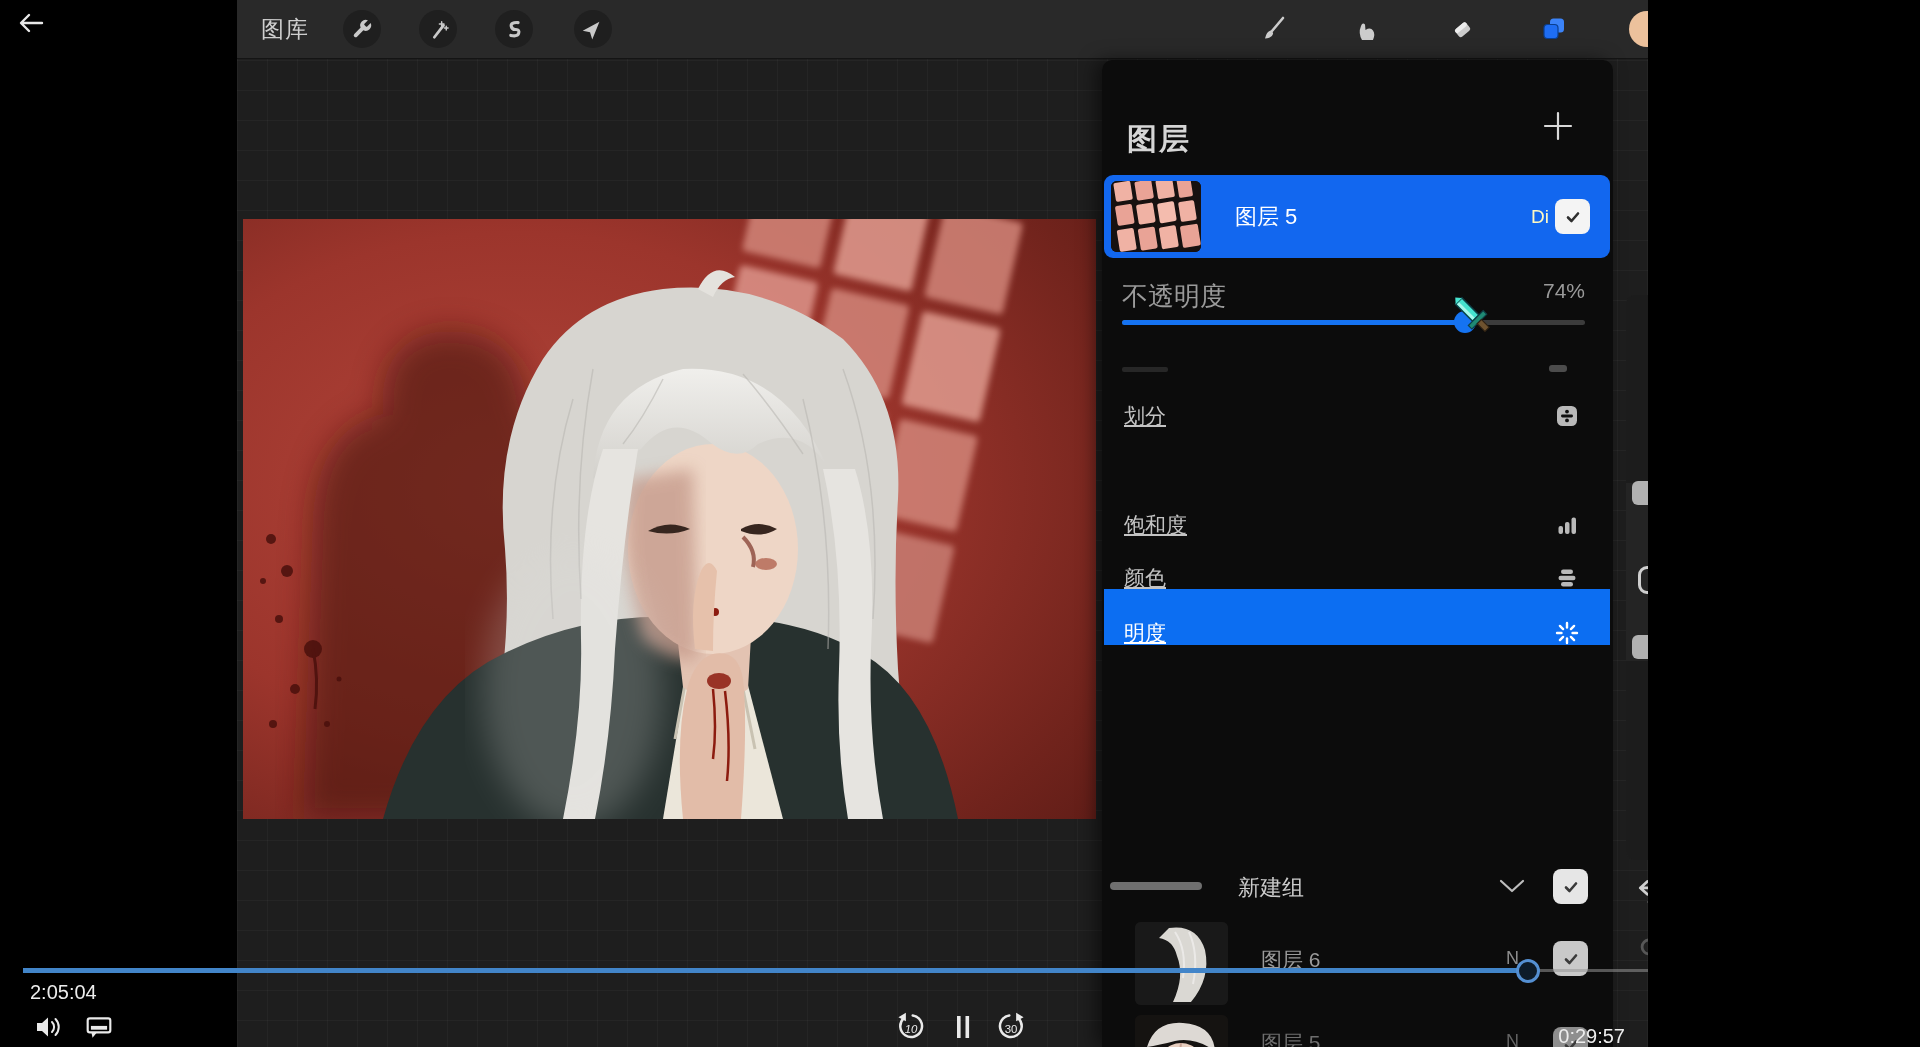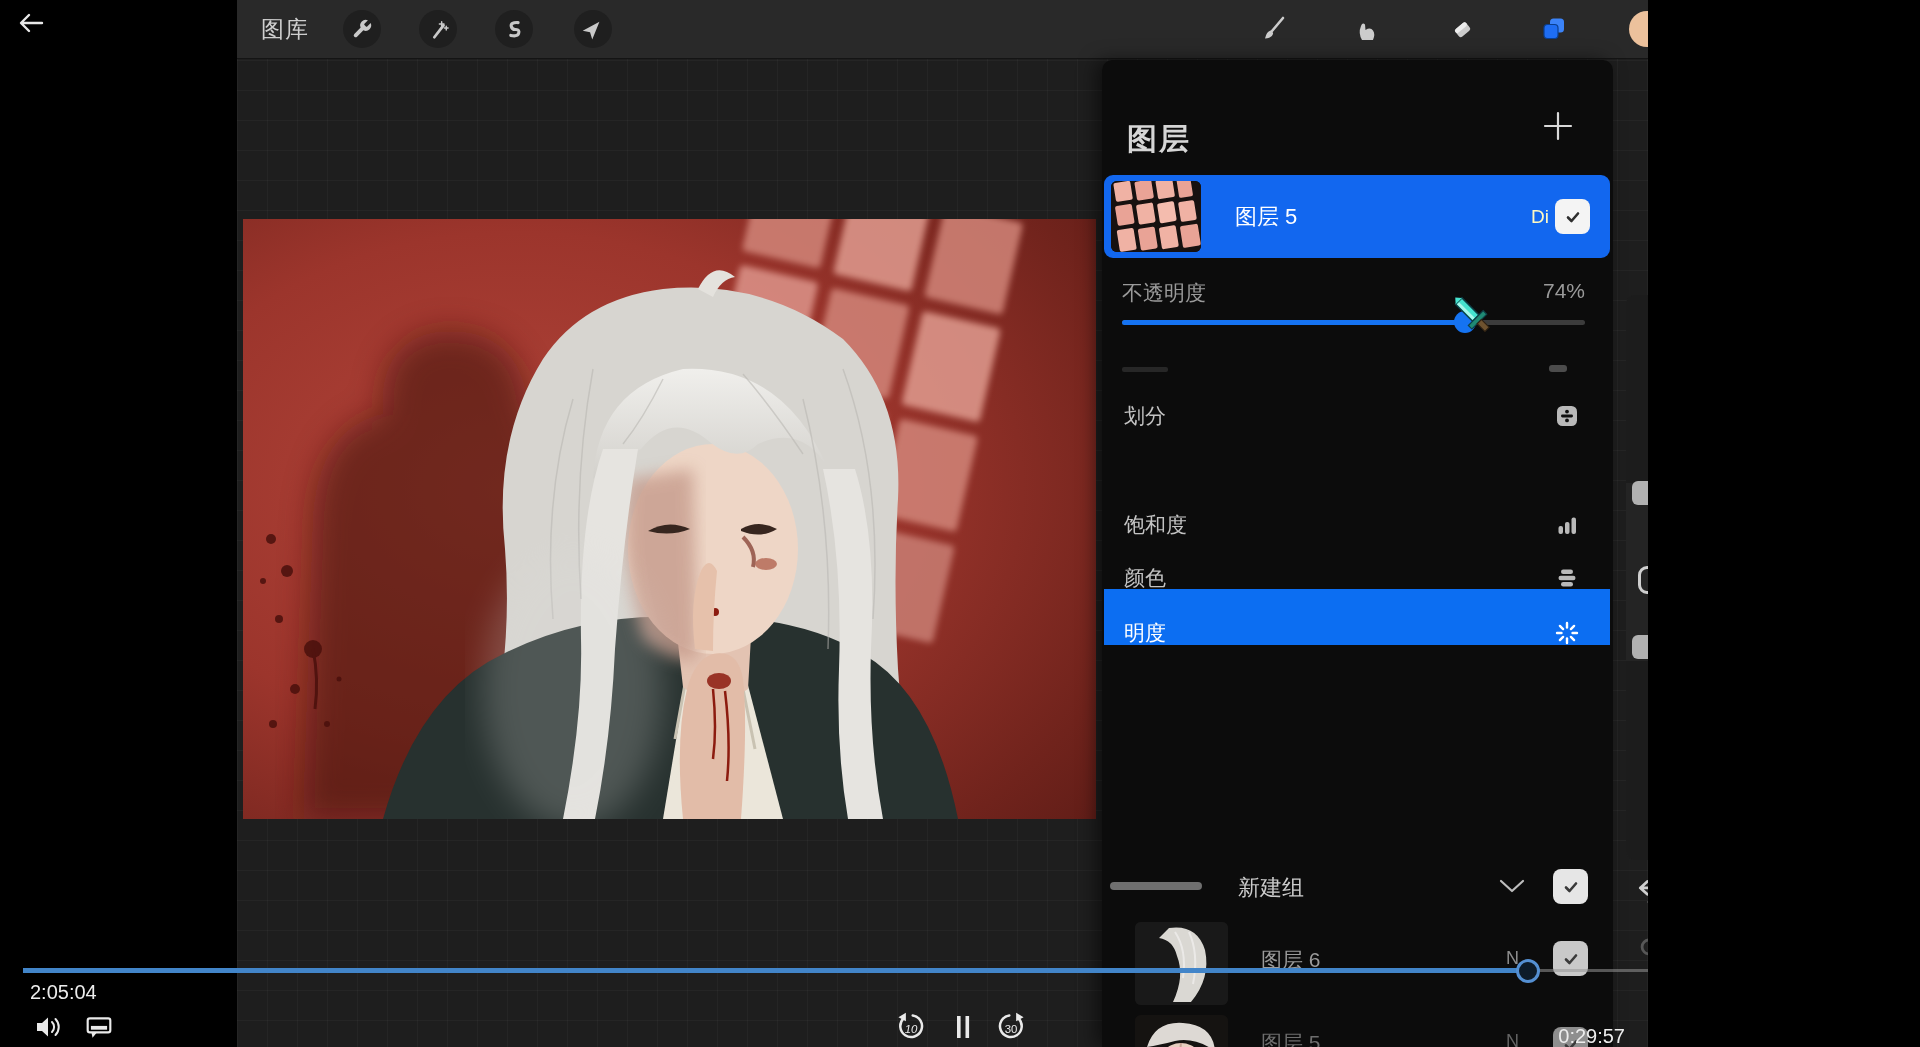--- a/index.html
+++ b/index.html
@@ -22,29 +22,29 @@
   .swatch{position:absolute;top:11px;width:36px;height:36px;border-radius:50%;}
 
   
   .panel{position:absolute;left:865px;top:60px;width:511px;height:987px;background:rgba(11,11,11,.96);border-radius:10px 10px 0 0;overflow:hidden;box-shadow:-6px 0 18px rgba(0,0,0,.5);}
   .panel-title{position:absolute;left:25px;top:59px;font-size:30px;font-weight:600;color:#d6d6d6;letter-spacing:2px;}
   .sel-row{position:absolute;left:2px;top:115px;width:506px;height:83px;border-radius:9px;background:#1267ef;}
   .sel-thumb{position:absolute;left:7px;top:6px;width:90px;height:71px;border-radius:6px;overflow:hidden;background:#171110;}
   .sel-name{position:absolute;left:131px;top:0;height:83px;line-height:83px;font-size:22px;color:#fff;}
   .blend-abbr{position:absolute;left:398px;top:0;height:83px;line-height:83px;font-size:19px;color:#fef9c3;margin-left:29px;}
   .cb{position:absolute;width:35px;height:35px;border-radius:8px;display:flex;align-items:center;justify-content:center;}
-  .oplabel{position:absolute;left:20px;top:219px;font-size:21px;color:#9a9a9a;}
+  .oplabel{position:absolute;left:20px;top:219px;font-size:26px;color:#9a9a9a;}
   .opval{position:absolute;right:28px;top:219px;font-size:21px;color:#9a9a9a;}
   .sl-track{position:absolute;left:20px;top:260px;width:463px;height:5px;border-radius:3px;background:#3c3c3c;}
   .sl-fill{position:absolute;left:0;top:0;height:5px;border-radius:3px;background:#1573f2;}
   .sl-thumb{position:absolute;top:-9px;width:22px;height:22px;border-radius:50%;background:#1573f2;}
   .remnant-dash{position:absolute;left:447px;top:305px;width:18px;height:7px;border-radius:3px;background:#4c4c4c;}
   .remnant-txt{position:absolute;left:20px;top:307px;width:46px;height:5px;border-radius:2px;background:#3a3a3a;opacity:.6;}
   .blend-row{position:absolute;left:2px;width:506px;height:54px;}
-  .blend-row .lbl{position:absolute;left:20px;top:0;height:54px;line-height:54px;font-size:21px;color:#c3c3c3;}
+  .blend-row .lbl{position:absolute;left:20px;top:0;height:54px;line-height:54px;font-size:21px;color:#c3c3c3;text-decoration:underline;}
   .blend-row .ic{position:absolute;left:450px;top:14px;width:26px;height:26px;}
   .hl-band{position:absolute;left:2px;top:529px;width:506px;height:56px;background:#0c6ef2;}
   .grp-bar{position:absolute;left:8px;top:822px;width:92px;height:8px;border-radius:4px;background:#6f6f6f;}
   .grp-name{position:absolute;left:136px;top:813px;font-size:22px;color:#cbcbcb;}
   .row-name{position:absolute;font-size:21px;color:#9b9b9b;}
   .row-n{position:absolute;font-size:18px;color:#8d8d8d;}
   .thumb{position:absolute;left:33px;width:93px;height:83px;border-radius:6px;overflow:hidden;background:#161616;}
 
   
   .sidebar{position:absolute;left:1389px;top:295px;width:52px;height:565px;background:#242424;border-radius:9px;}

